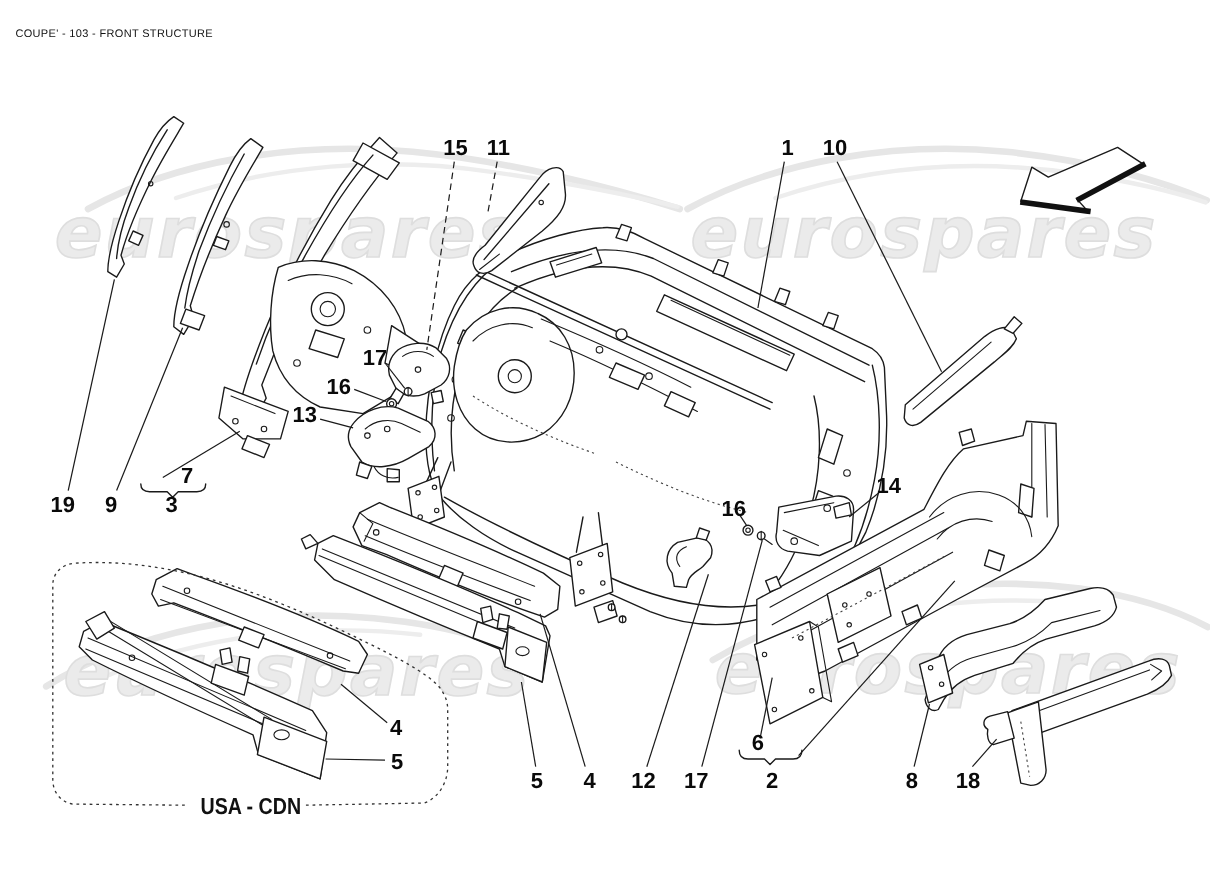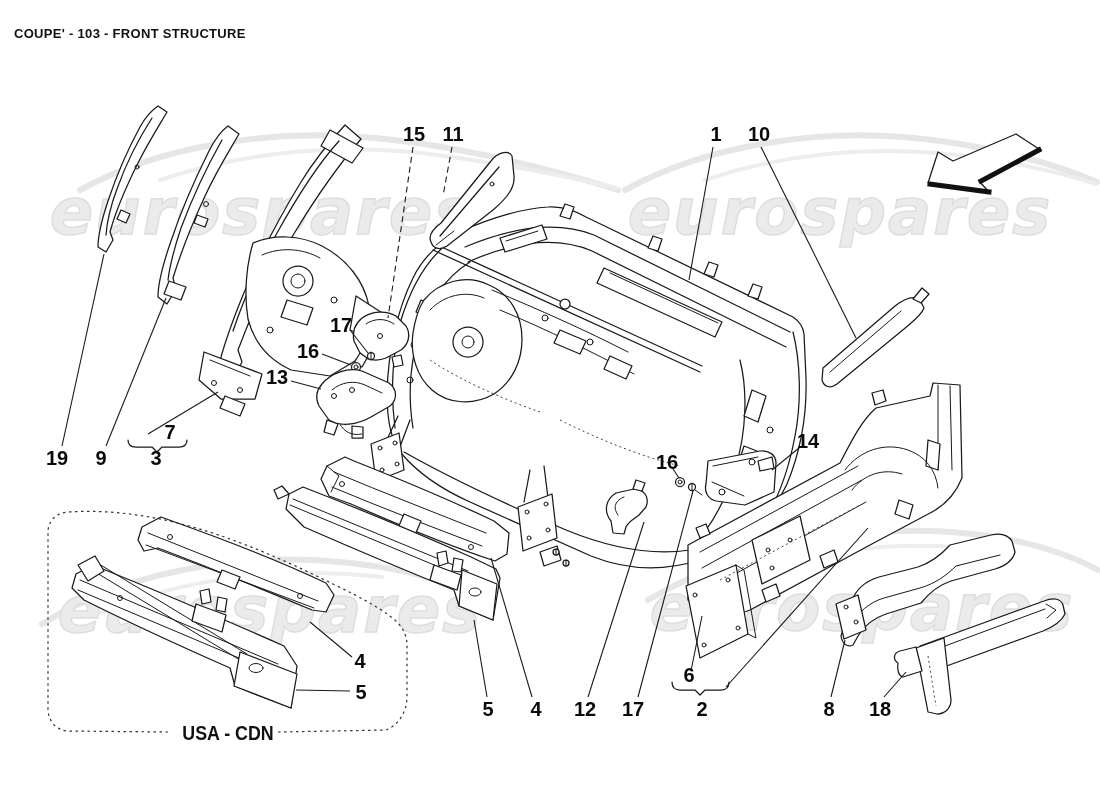--- a/index.html
+++ b/index.html
@@ -1,18 +1,18 @@
 <!DOCTYPE html>
 <html><head>
 <meta charset="utf-8">
 <style>
   html,body{margin:0;padding:0;background:#fff;}
   .stage{position:relative;width:1100px;height:800px;background:#ffffff;overflow:hidden;
          font-family:"Liberation Sans",sans-serif;}
-  .title{position:absolute;left:14px;top:26px;font-size:13px;font-weight:bold;
+  .title{position:absolute;left:14px;top:26px;font-size:10px;font-weight:normal;
          letter-spacing:.3px;color:#111;white-space:nowrap;}
   svg{position:absolute;left:0;top:0;}
   .wm{font-family:"DejaVu Sans",sans-serif;font-style:italic;font-weight:bold;
       font-size:64px;fill:#ebebeb;stroke:#dedede;stroke-width:1.5px;letter-spacing:2px;}
   .swoosh{stroke:#e6e6e6;stroke-width:6;fill:none;stroke-linecap:round;}
   .swoosh2{stroke:#ededed;stroke-width:4;fill:none;stroke-linecap:round;}
   .ln{stroke:#1a1a1a;stroke-width:1.25;fill:none;stroke-linejoin:round;stroke-linecap:round;}
   .fl{stroke:#1a1a1a;stroke-width:1.25;fill:#ffffff;stroke-linejoin:round;stroke-linecap:round;}
   .thin{stroke-width:1;}
   .dotted{stroke:#444;stroke-width:1;stroke-dasharray:2 3;fill:none;}

